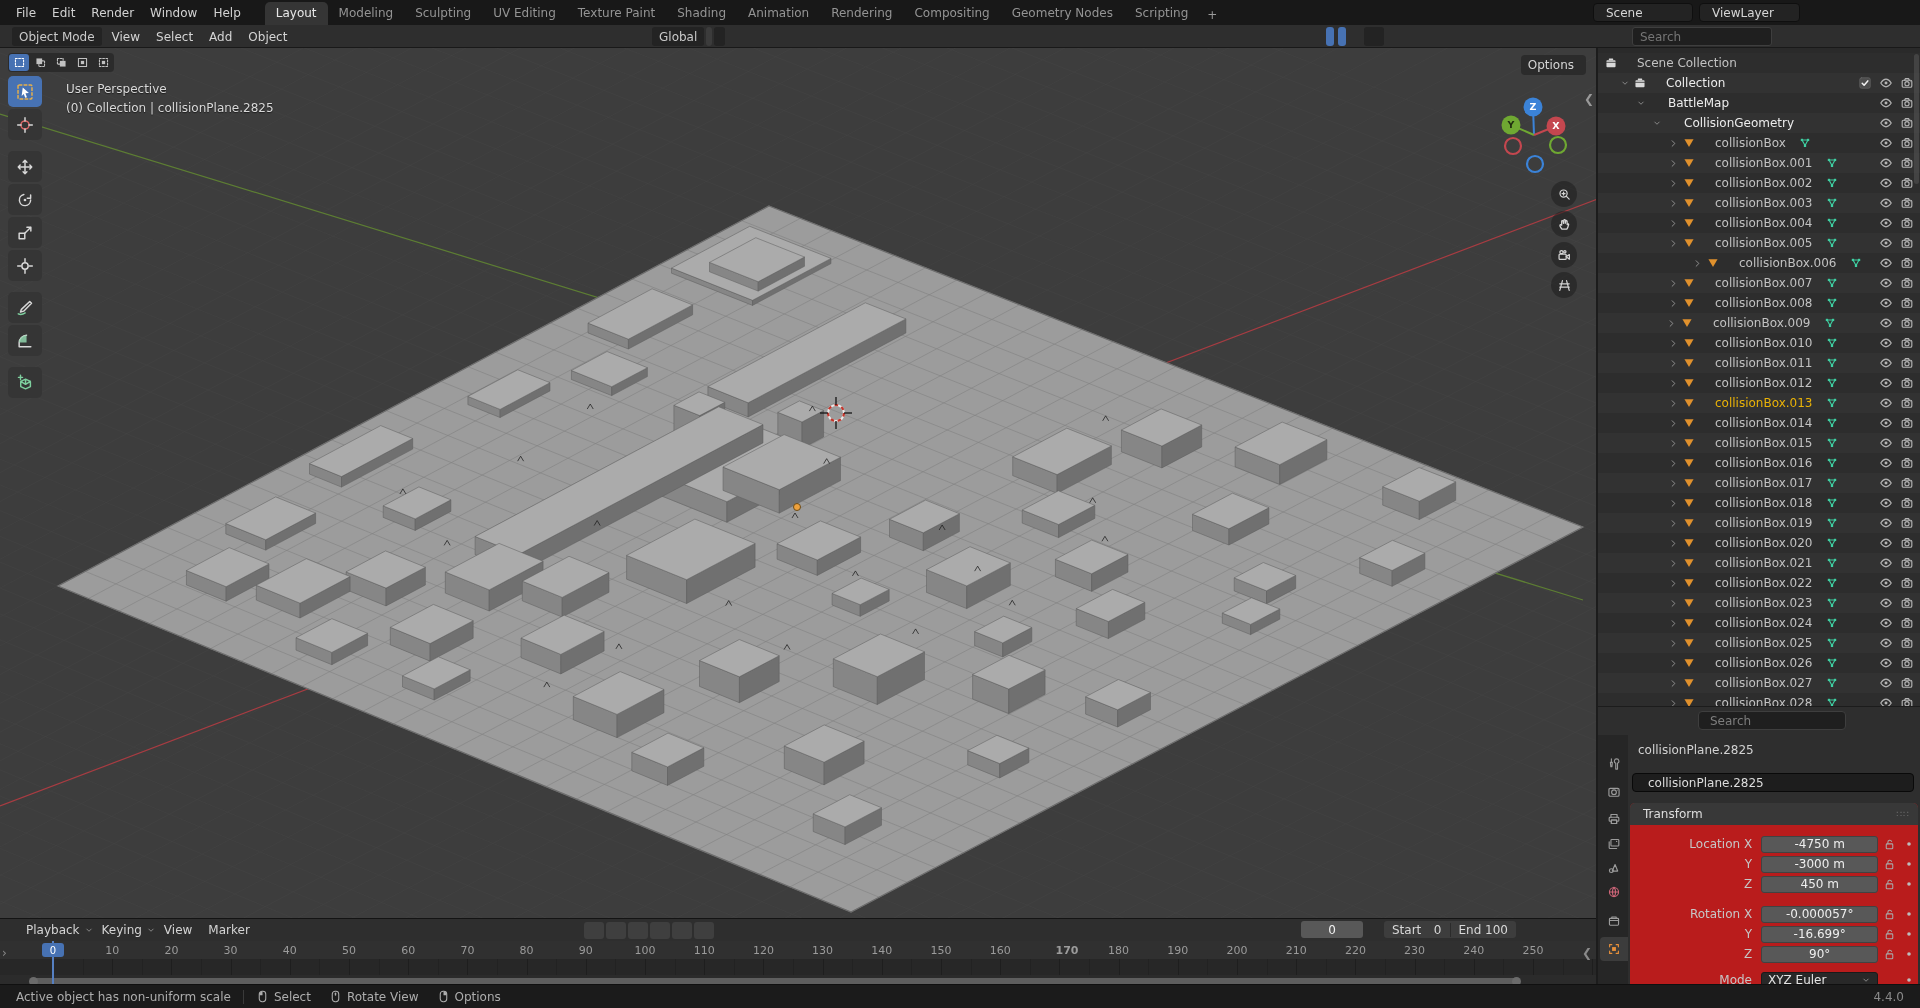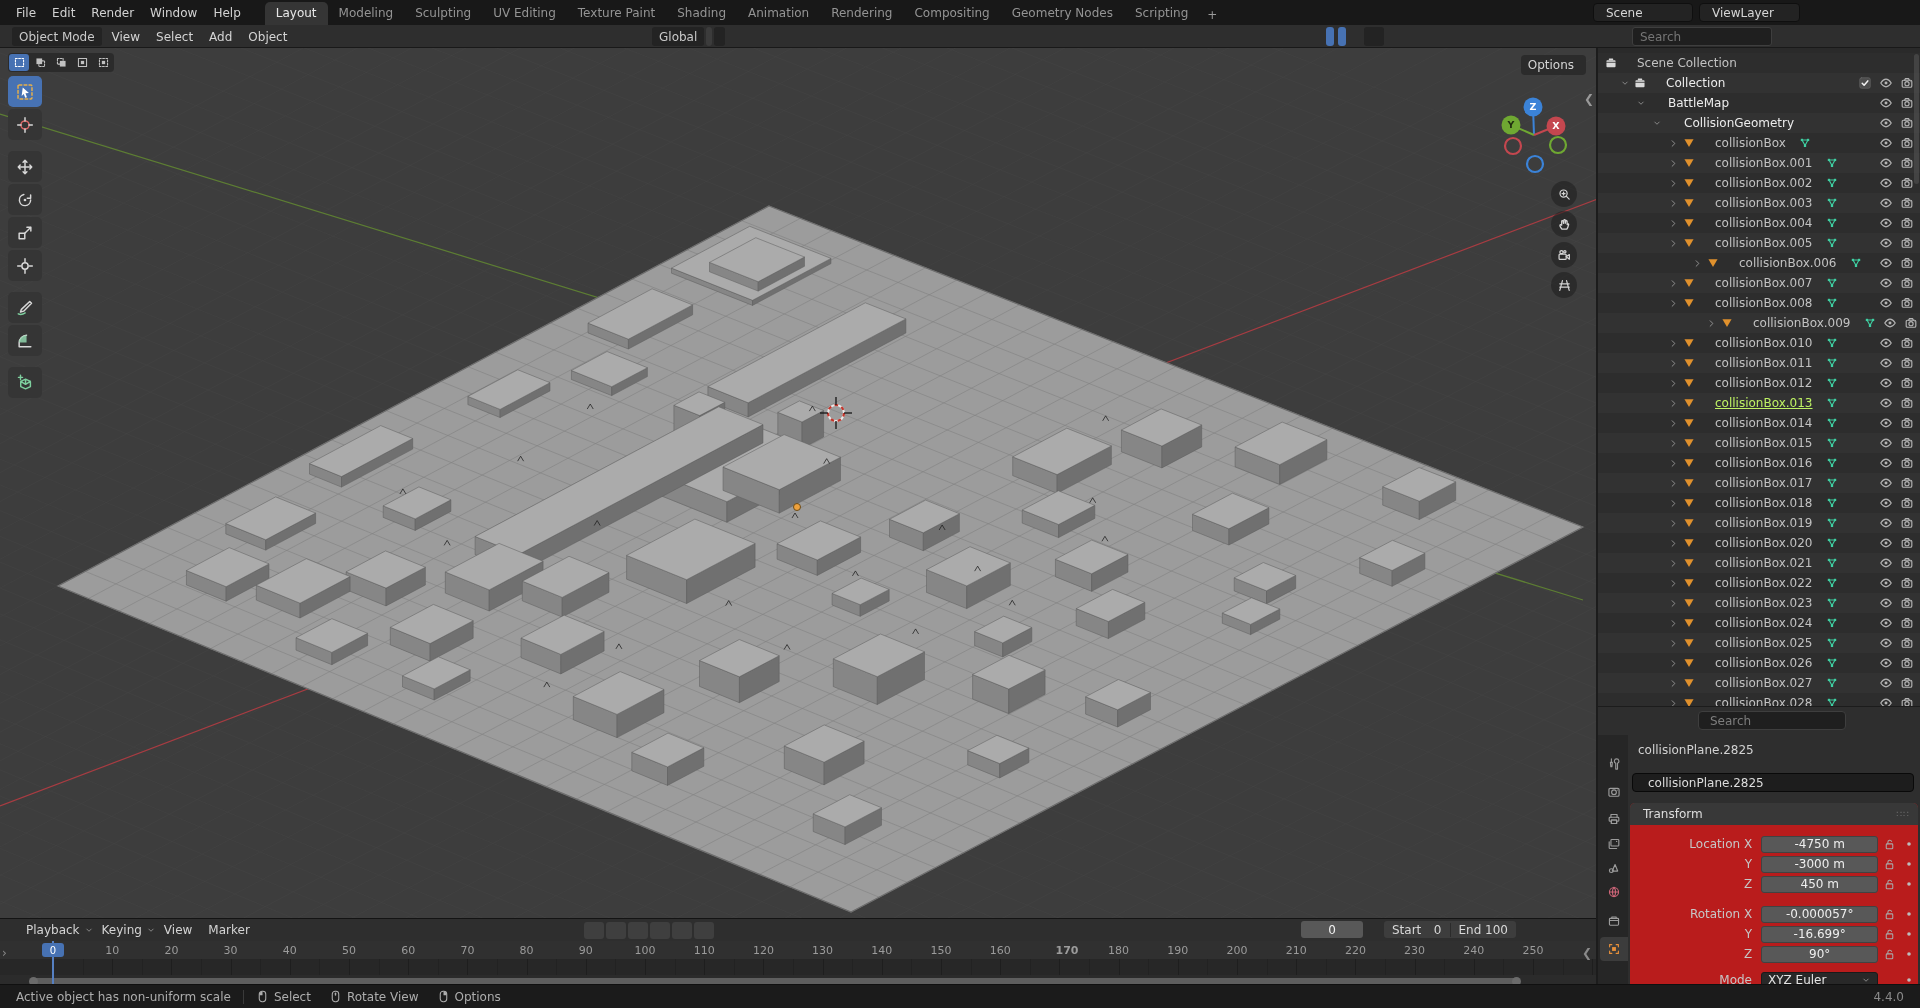--- a/index.html
+++ b/index.html
@@ -700,20 +700,24 @@
       <div class="tool-gap"></div>
       <div class="tool-btn">
         <span class="icon">
           <svg width="18" height="18" viewBox="0 0 16 16" fill="none" stroke="currentColor" stroke-width="1.3" stroke-linecap="round" stroke-linejoin="round">
             <path d="M8.5 4.6l4.3 1.9v4.7l-4.3 2-4.3-2V6.5z M8.5 4.6v4.6M4.2 6.5l4.3 2.7 4.3-2.7" stroke="#7ecf9e"></path>
             <path d="M2.2 3h3.6M4 1.2v3.6" stroke="#7ecf9e"></path>
           </svg>
         </span>
       </div>
     </div>
+  <div id="vp-text">
+    <div>User Perspective</div>
+    <div>(0) Collection | collisionPlane.2825</div>
+  </div>
   <div id="vp-options">
     <span>Options</span>
     <span class="chev icon"></span>
   </div>
   <svg class="abs" id="gizmo-lines" style="left:1488px; top:40px" width="100" height="90">
       <line x1="46" y1="47" x2="45" y2="19" stroke="#3b83d8" stroke-width="2"></line>
       <line x1="46" y1="47" x2="23" y2="37" stroke="#6fa832" stroke-width="2"></line>
       <line x1="46" y1="47" x2="68" y2="38" stroke="#c4474f" stroke-width="2"></line>
       <circle cx="25" cy="58" r="8" fill="#3d3d3d" stroke="#c4474f" stroke-width="2.2"></circle>
       <circle cx="70" cy="57" r="8" fill="#3d3d3d" stroke="#6fa832" stroke-width="2.2"></circle>
@@ -1199,21 +1203,21 @@
           <span class="icon">
             <svg width="14" height="14" viewBox="0 0 16 16" fill="none" stroke="currentColor" stroke-width="1.3" stroke-linecap="round" stroke-linejoin="round">
               <rect x="2.5" y="4.8" width="11" height="8" rx="1.5"></rect>
               <circle cx="8" cy="8.8" r="2.4"></circle>
               <path d="M5.3 4.8l.9-1.8h3.6l.9 1.8"></path>
               <circle cx="12" cy="6.5" r=".5" fill="currentColor" stroke="none"></circle>
             </svg>
           </span>
         </div>
       </div>
-      <div class="ol-row" style="padding-left: 108px;">
+      <div class="ol-row" style="padding-left: 68px;">
         <span class="icon" style="color: rgb(154, 154, 154);">
           <svg width="11" height="11" viewBox="0 0 16 16" fill="none" stroke="currentColor" stroke-width="1.3" stroke-linecap="round" stroke-linejoin="round">
             <path d="M6 4l4 4-4 4"></path>
           </svg>
         </span>
         <span class="icon">
           <svg width="14" height="14" viewBox="0 0 16 16" fill="none" stroke="currentColor" stroke-width="1.3" stroke-linecap="round" stroke-linejoin="round">
             <path d="M2.8 3.8h10.4L8 12.6z" fill="#e0912d" stroke="none"></path>
           </svg>
         </span>
@@ -1362,21 +1366,21 @@
         <span class="icon" style="color: rgb(154, 154, 154);">
           <svg width="11" height="11" viewBox="0 0 16 16" fill="none" stroke="currentColor" stroke-width="1.3" stroke-linecap="round" stroke-linejoin="round">
             <path d="M6 4l4 4-4 4"></path>
           </svg>
         </span>
         <span class="icon">
           <svg width="14" height="14" viewBox="0 0 16 16" fill="none" stroke="currentColor" stroke-width="1.3" stroke-linecap="round" stroke-linejoin="round">
             <path d="M2.8 3.8h10.4L8 12.6z" fill="#e0912d" stroke="none"></path>
           </svg>
         </span>
-        <span class="ol-label" style="color: #bef264; text-decoration: underline;">collisionBox.013</span>
+        <span class="ol-label" style="color: #eab308;">collisionBox.013</span>
         <span class="icon" style="margin-left: 9px;">
           <svg width="14" height="14" viewBox="0 0 16 16" fill="none" stroke="currentColor" stroke-width="1.3" stroke-linecap="round" stroke-linejoin="round">
             <path d="M4.6 4.6h6.8L8 10.8z" stroke="#3fcfa2"></path>
             <rect x="3.2" y="3.2" width="2.6" height="2.6" fill="#3fcfa2" stroke="none"></rect>
             <rect x="10.2" y="3.2" width="2.6" height="2.6" fill="#3fcfa2" stroke="none"></rect>
             <rect x="6.7" y="10" width="2.6" height="2.6" fill="#3fcfa2" stroke="none"></rect>
           </svg>
         </span>
         <span class="ol-spacer"></span>
         <div class="ol-right">

